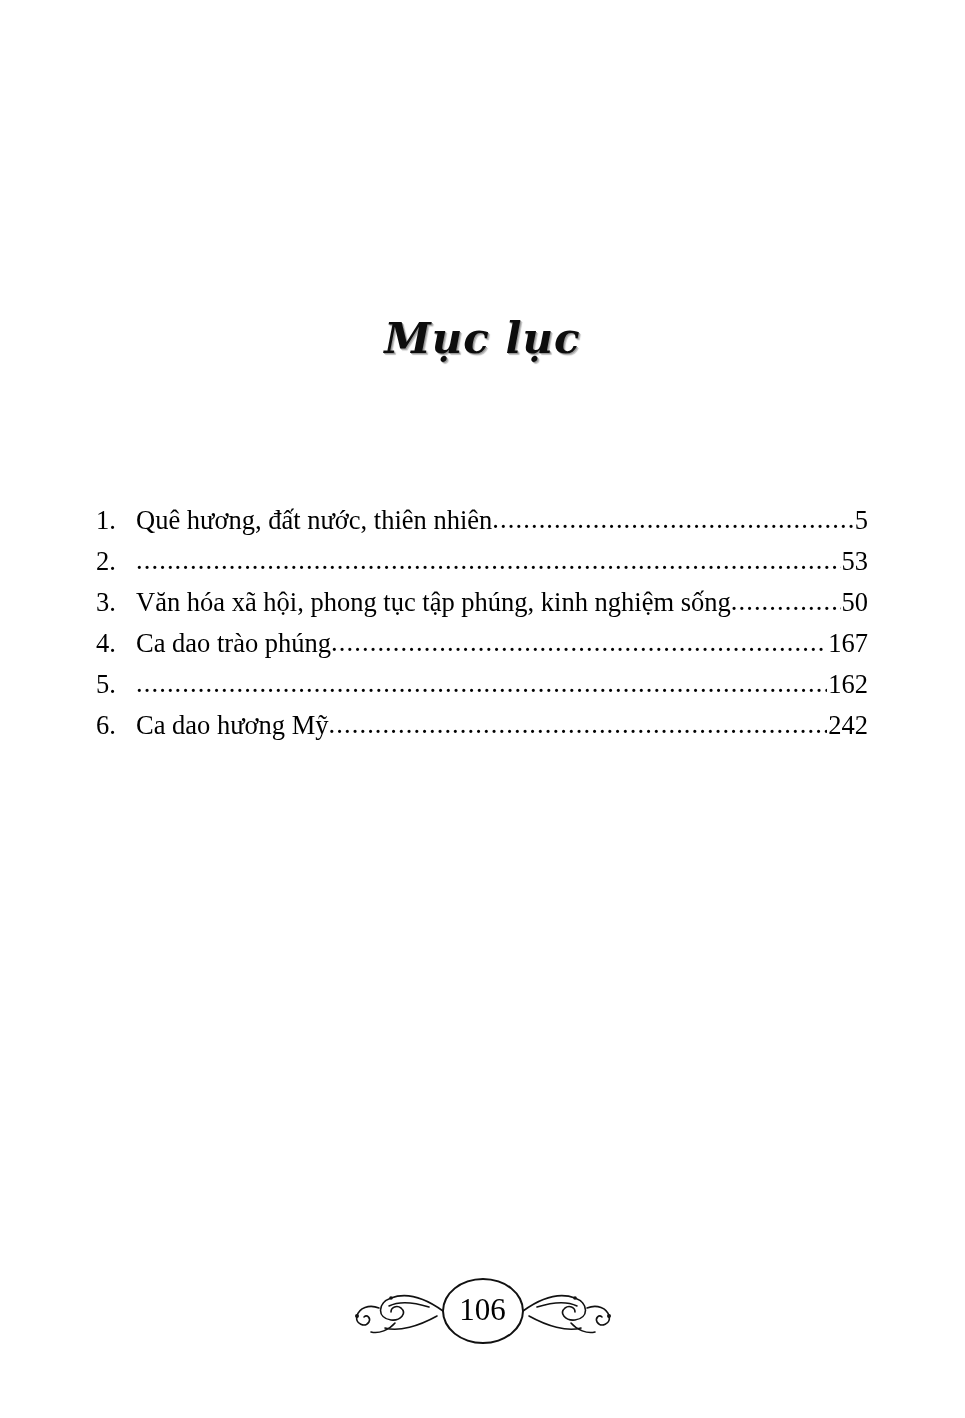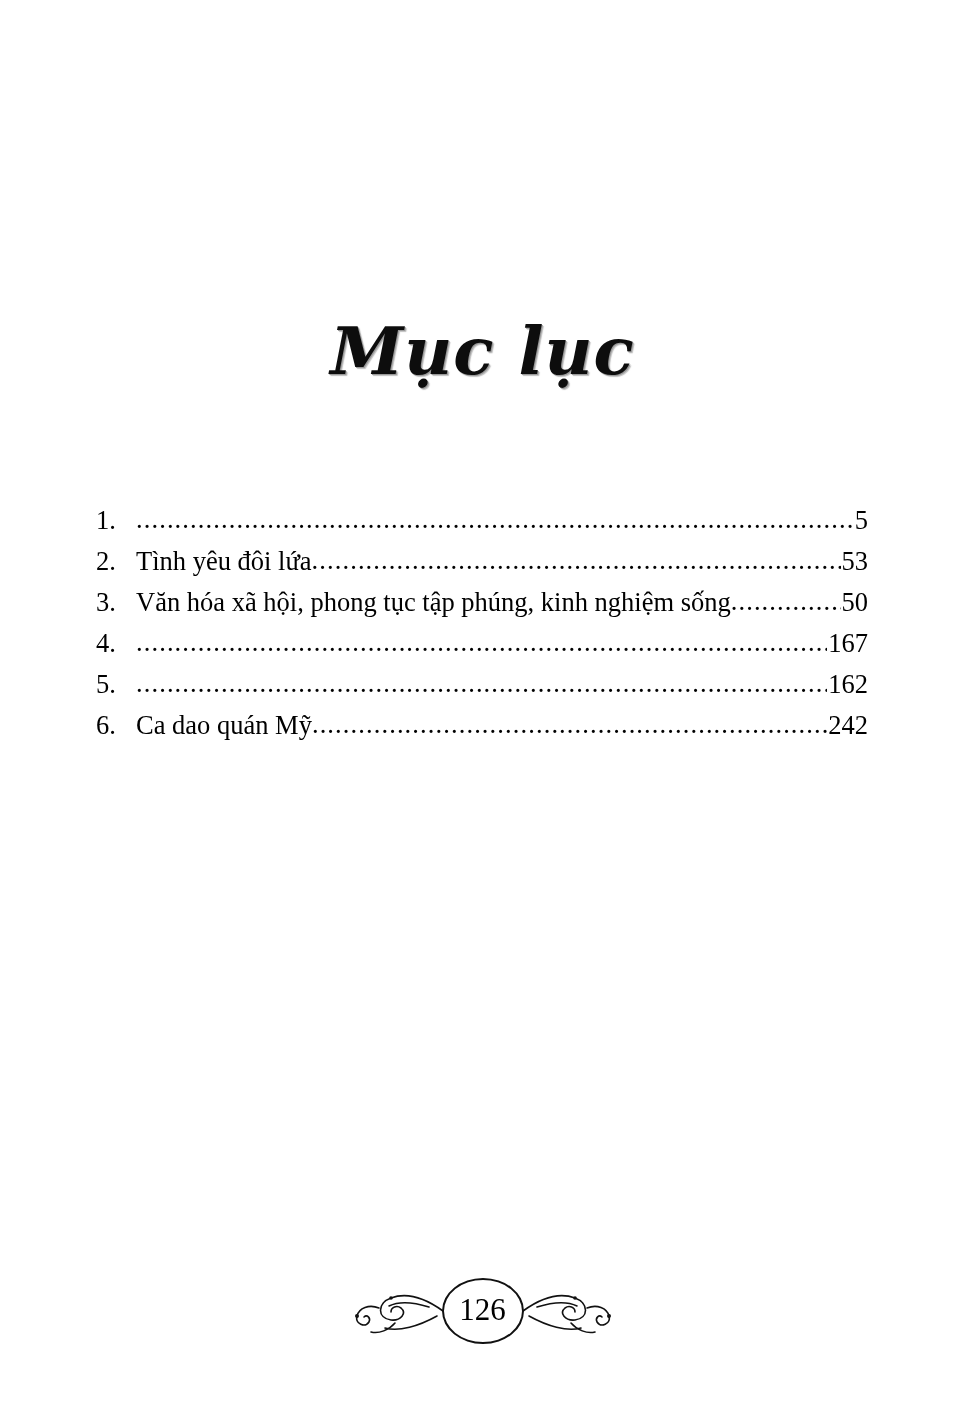--- a/index.html
+++ b/index.html
@@ -22,21 +22,21 @@
   }
 
   
   .toc-title {
     position: absolute;
     top: 318px;
     left: 0;
     width: 100%;
     text-align: center;
     font-family: "DejaVu Serif", serif;
-    font-size: 66px;
+    font-size: 42px;
     font-weight: bold;
     font-style: italic;
     letter-spacing: 1px;
     line-height: 1;
     color: #0d0d0d;
     text-shadow: 1px 1px 0 #9a9a9a, 2px 2px 1px rgba(140,140,140,0.55);
   }
 
   
   .toc-list {
@@ -134,53 +134,54 @@
 <body>
 
 <div class="page">
 
   <div class="toc-title">Mục lục</div>
 
   <div class="toc-list">
 
     <div class="toc-row">
       <span class="toc-num">1.</span>
+      <span class="toc-label">Quê hương, đất nước, thiên nhiên</span>
       <span class="toc-dots">....................................................................................................</span>
       <span class="toc-page">5</span>
     </div>
 
     <div class="toc-row">
       <span class="toc-num">2.</span>
-      <span class="toc-label">Tình yêu đôi lứa</span>
       <span class="toc-dots">....................................................................................................</span>
       <span class="toc-page">53</span>
     </div>
 
     <div class="toc-row">
       <span class="toc-num">3.</span>
       <span class="toc-label">Văn hóa xã hội, phong tục tập phúng, kinh nghiệm sống</span>
       <span class="toc-dots">....................................................................................................</span>
       <span class="toc-page">50</span>
     </div>
 
     <div class="toc-row">
       <span class="toc-num">4.</span>
+      <span class="toc-label">Ca dao trào phúng</span>
       <span class="toc-dots">....................................................................................................</span>
       <span class="toc-page">167</span>
     </div>
 
     <div class="toc-row">
       <span class="toc-num">5.</span>
       <span class="toc-dots">....................................................................................................</span>
       <span class="toc-page">162</span>
     </div>
 
     <div class="toc-row">
       <span class="toc-num">6.</span>
-      <span class="toc-label">Ca dao quán Mỹ</span>
+      <span class="toc-label">Ca dao hương Mỹ</span>
       <span class="toc-dots">....................................................................................................</span>
       <span class="toc-page">242</span>
     </div>
 
   </div>
 
   <div class="footer">
     <div class="footer-inner">
       <svg class="orn-svg" width="300" height="86" viewBox="0 0 300 86">
         <g fill="none" stroke="#111" stroke-width="1.6" stroke-linecap="round">
@@ -198,17 +199,17 @@
           <path d="M188 36 C 180 30, 172 28, 166 30"></path>
         </g>
         <g fill="#111">
           <circle cx="24" cy="48" r="2"></circle>
           <circle cx="276" cy="48" r="2"></circle>
           <circle cx="58" cy="30" r="1.8"></circle>
           <circle cx="242" cy="30" r="1.8"></circle>
         </g>
       </svg>
       <div class="folio-ring"></div>
-      <div class="folio">126</div>
+      <div class="folio">106</div>
     </div>
   </div>
 
 </div>
 
 </body></html>

